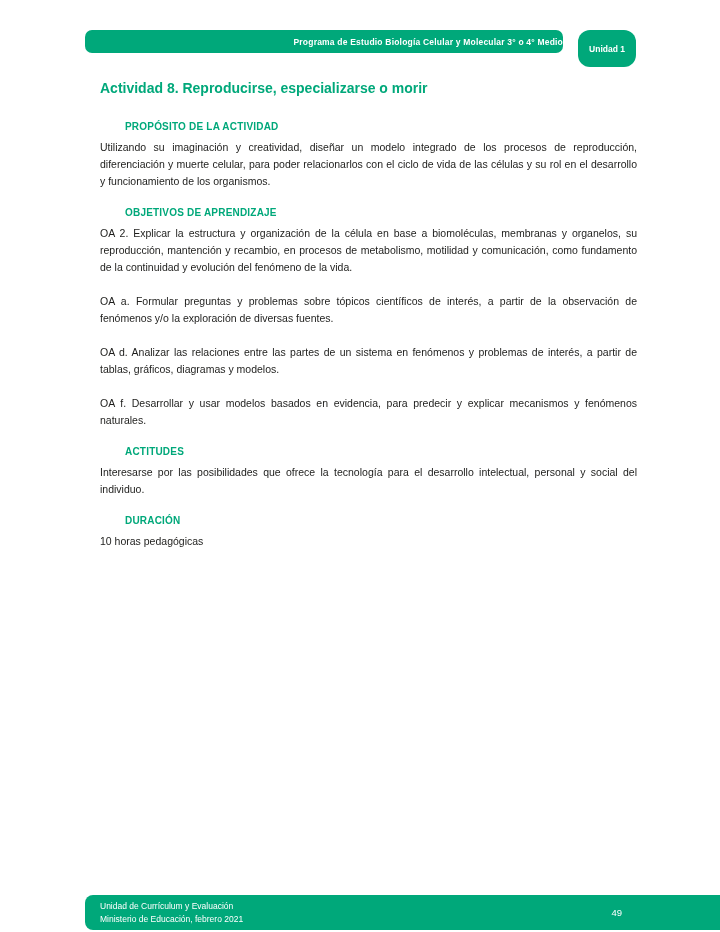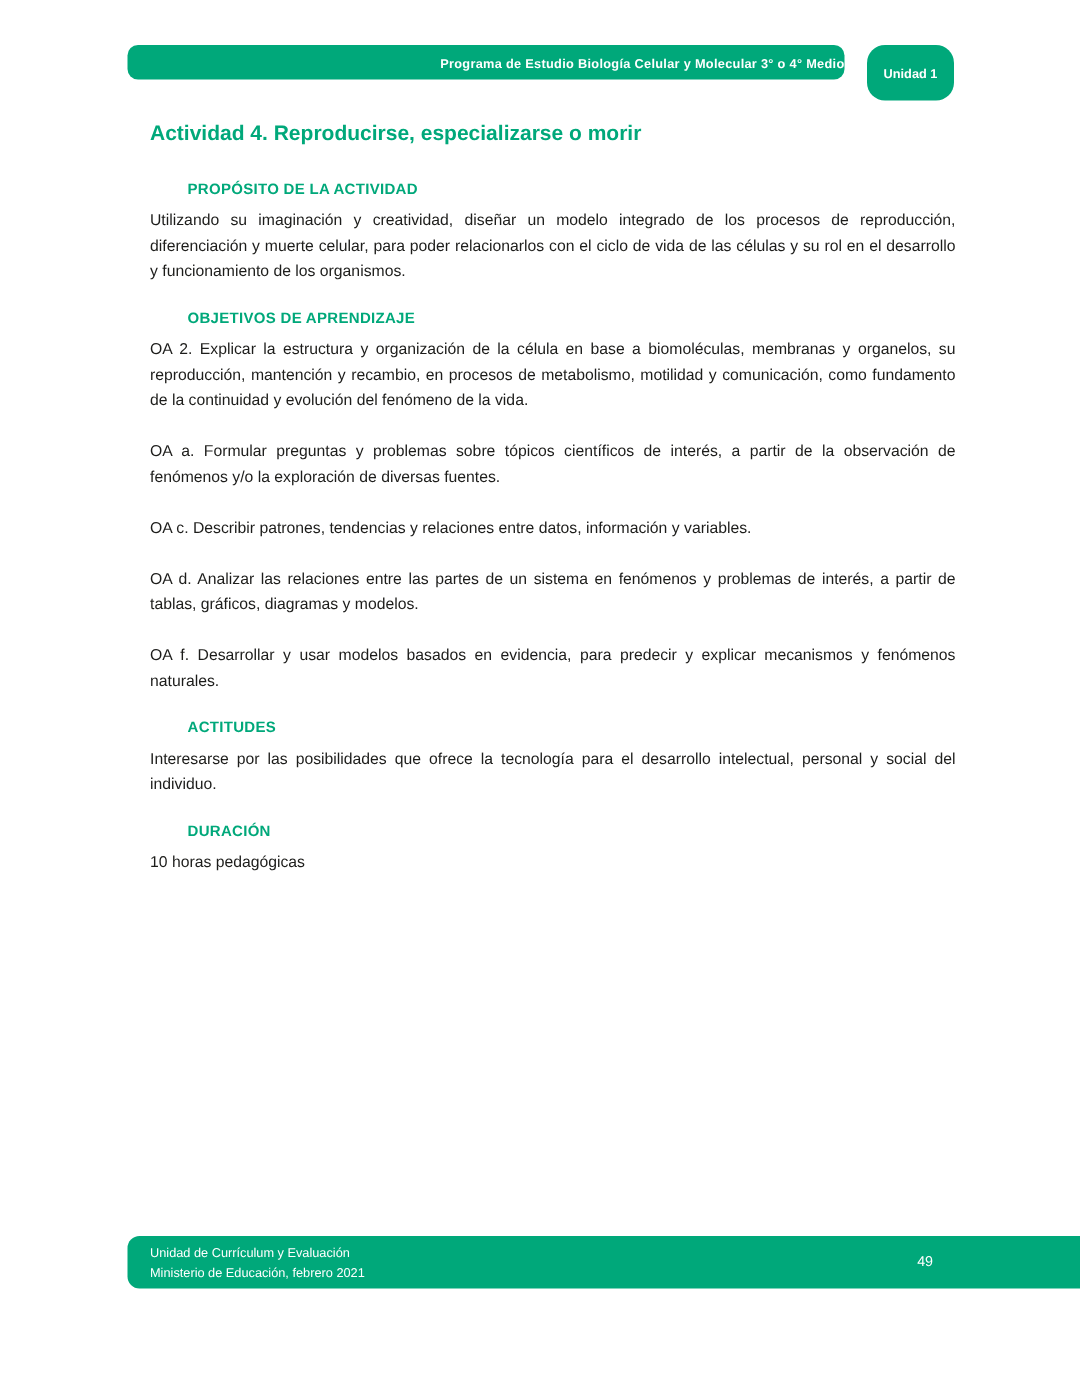--- a/index.html
+++ b/index.html
@@ -74,21 +74,21 @@
     font-size: 10.5px;
     line-height: 1.62;
     color: #1d1d1b;
     text-align: justify;
     margin: 0 0 17px 0;
   }
   p.body.last { margin-bottom: 12px; }
   .footer-bar {
     position: absolute;
     left: 85px;
-    top: 824px;
+    top: 895px;
     width: 635px;
     height: 35px;
     background: var(--accent);
     border-radius: 8px 0 0 8px;
     display: flex;
     align-items: center;
     justify-content: space-between;
     padding: 0 98px 0 15px;
     color: #ffffff;
     gap: 40px;
@@ -100,29 +100,28 @@
 <body>
 
 <div class="page">
 
   <div class="header-bar">
     <span class="header-title">Programa de Estudio Biología Celular y Molecular 3° o 4° Medio</span>
   </div>
   <div class="unit-badge">Unidad 1</div>
 
   <div class="content">
-    <h1 class="page-title">Actividad 4. Reproducirse, especializarse o morir</h1>
+    <h1 class="page-title">Actividad 8. Reproducirse, especializarse o morir</h1>
 
     <h2 class="section-heading first">PROPÓSITO DE LA ACTIVIDAD</h2>
     <p class="body">Utilizando su imaginación y creatividad, diseñar un modelo integrado de los procesos de reproducción, diferenciación y muerte celular, para poder relacionarlos con el ciclo de vida de las células y su rol en el desarrollo y funcionamiento de los organismos.</p>
 
     <h2 class="section-heading">OBJETIVOS DE APRENDIZAJE</h2>
     <p class="body">OA 2. Explicar la estructura y organización de la célula en base a biomoléculas, membranas y organelos, su reproducción, mantención y recambio, en procesos de metabolismo, motilidad y comunicación, como fundamento de la continuidad y evolución del fenómeno de la vida.</p>
     <p class="body">OA a. Formular preguntas y problemas sobre tópicos científicos de interés, a partir de la observación de fenómenos y/o la exploración de diversas fuentes.</p>
-    <p class="body">OA c. Describir patrones, tendencias y relaciones entre datos, información y variables.</p>
     <p class="body">OA d. Analizar las relaciones entre las partes de un sistema en fenómenos y problemas de interés, a partir de tablas, gráficos, diagramas y modelos.</p>
     <p class="body">OA f. Desarrollar y usar modelos basados en evidencia, para predecir y explicar mecanismos y fenómenos naturales.</p>
 
     <h2 class="section-heading">ACTITUDES</h2>
     <p class="body">Interesarse por las posibilidades que ofrece la tecnología para el desarrollo intelectual, personal y social del individuo.</p>
 
     <h2 class="section-heading">DURACIÓN</h2>
     <p class="body last">10 horas pedagógicas</p>
   </div>
 

